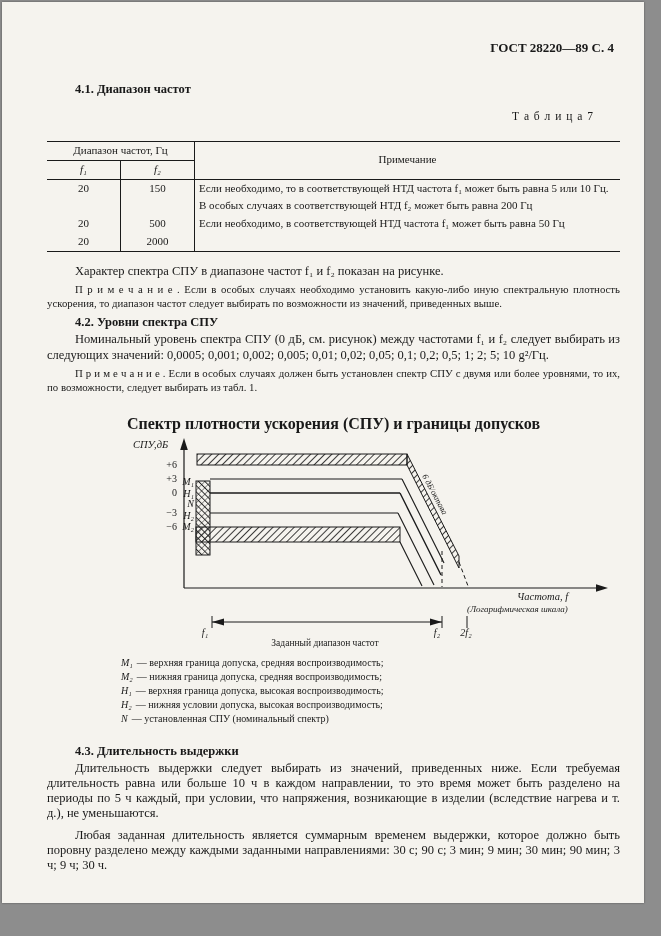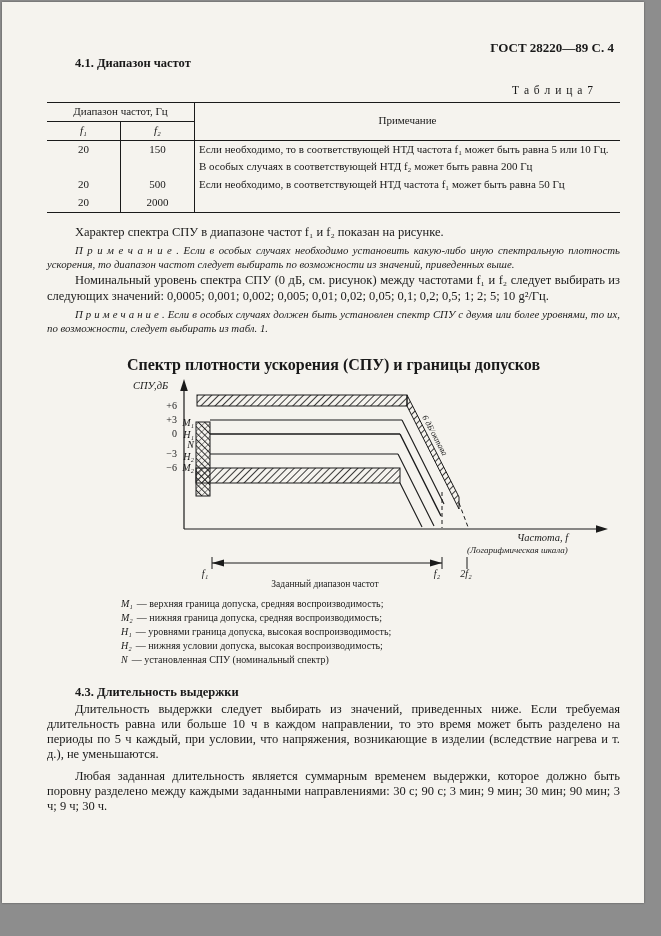--- a/index.html
+++ b/index.html
@@ -15,34 +15,34 @@
   .page {
     position:absolute; left:2px; top:2px;
     width:642px; height:901px;
     background:#f5f3ee;
     padding:38px 24px 0 45px;
     overflow:hidden;
     box-shadow:0 0 2px rgba(0,0,0,.4);
   }
   .hdr { font-size:13px; font-weight:bold; text-align:right; padding-right:6px; }
   .h-sec { font-weight:bold; font-size:12.5px; text-indent:28px; line-height:1.2; }
-  .mt-lg { }
+  .mt-lg { margin-top:26px; }
   .mt-md { margin-top:12px; }
   .mt-sm { margin-top:5px; }
   p.body { font-size:12.5px; line-height:1.22; text-align:justify; text-indent:28px; margin-top:2px; }
-  p.note { font-size:10.8px; line-height:1.28; text-align:justify; text-indent:28px; margin-top:4px;font-style:italic; }
+  p.note { font-size:10.8px; line-height:1.28; text-align:justify; text-indent:28px; margin-top:4px; }
   .tbl-caption { font-size:11.5px; text-align:right; padding-right:26px; margin-top:13px; letter-spacing:1px; }
   
   .tbl {
     display:grid;
     grid-template-columns:74px 74px 1fr;
     border-top:1.4px solid #1a1a1a;
     border-bottom:1.4px solid #1a1a1a;
     font-size:11px; line-height:1.25;
-    margin-top:6px;
+    margin-top:19px;
   }
   .tbl > div { padding:2px 4px; }
   .thc { text-align:center; }
   .b-r { border-right:1px solid #1a1a1a; }
   .b-b { border-bottom:1px solid #1a1a1a; }
   .group { grid-column:1/3; grid-row:1; padding-top:4px; }
   .noteh { grid-column:3; grid-row:1/3; display:flex; align-items:center; justify-content:center; }
   .sub1 { grid-column:1; grid-row:2; font-style:italic; }
   .sub2 { grid-column:2; grid-row:2; font-style:italic; }
   .td-num { text-align:center; padding-top:3px; }
@@ -93,20 +93,21 @@
 
     <div class="td-num b-r rowlast">20</div>
     <div class="td-num b-r rowlast">2000</div>
     <div class="td-note rowlast"></div>
   </div>
 
   <p class="body mt-md" style="margin-top:12px">Характер спектра СПУ в диапазоне частот f₁ и f₂ показан на рисунке.</p>
 
   <p class="note"><span class="note-label">П р и м е ч а н и е .</span> <span>Если в особых случаях необходимо установить какую-либо иную спектральную плотность ускорения, то диапазон частот следует выбирать по возможности из значений, приведенных выше.</span></p>
 
+  <div class="h-sec mt-sm">4.2. Уровни спектра СПУ</div>
   <p class="body">Номинальный уровень спектра СПУ (0 дБ, см. рисунок) между частотами f₁ и f₂ следует выбирать из следующих значений: 0,0005; 0,001; 0,002; 0,005; 0,01; 0,02; 0,05; 0,1; 0,2; 0,5; 1; 2; 5; 10 g²/Гц.</p>
   <p class="note"><span class="note-label">П р и м е ч а н и е .</span> <span>Если в особых случаях должен быть установлен спектр СПУ с двумя или более уровнями, то их, по возможности, следует выбирать из табл. 1.</span></p>
 
   <div class="fig-title">Спектр плотности ускорения (СПУ) и границы допусков</div>
 
   <div class="fig">
     <svg width="500" height="215" viewBox="0 0 500 215">
       <defs>
         <pattern id="hat" patternUnits="userSpaceOnUse" width="5" height="5" patternTransform="rotate(45)">
           <line x1="0" y1="0" x2="0" y2="5" stroke="#1a1a1a" stroke-width="1.7"></line>
@@ -170,21 +171,21 @@
       <text class="t-tick ital" x="88" y="201" text-anchor="middle">f₁</text>
       <text class="t-tick ital" x="320" y="201" text-anchor="middle">f₂</text>
       <text class="t-tick ital" x="349" y="201" text-anchor="middle">2f₂</text>
       <text class="t-range" x="208" y="211" text-anchor="middle">Заданный диапазон частот</text>
     </svg>
   </div>
 
   <div class="legend">
     <div><span class="sym">M₁</span><span>— верхняя граница допуска, средняя воспроизводимость;</span></div>
     <div><span class="sym">M₂</span><span>— нижняя граница допуска, средняя воспроизводимость;</span></div>
-    <div><span class="sym">H₁</span><span>— уровнями граница допуска, высокая воспроизводимость;</span></div>
+    <div><span class="sym">H₁</span><span>— верхняя граница допуска, высокая воспроизводимость;</span></div>
     <div><span class="sym">H₂</span><span>— нижняя условии допуска, высокая воспроизводимость;</span></div>
     <div><span class="sym">N</span><span>— установленная СПУ (номинальный спектр)</span></div>
   </div>
 
   <div class="h-sec" style="margin-top:18px">4.3. Длительность выдержки</div>
   <p class="body">Длительность выдержки следует  выбирать из значений, приведенных ниже. Если требуемая длительность равна или больше 10 ч в каждом направлении, то это время может быть разделено на периоды по 5 ч каждый, при условии, что напряжения, возникающие в изделии (вследствие нагрева и т. д.), не уменьшаются.</p>
   <p class="body" style="margin-top:6px">Любая заданная длительность является суммарным временем выдержки, которое должно быть поровну разделено между каждыми заданными направлениями: 30 с; 90 с; 3 мин; 9 мин; 30 мин; 90 мин; 3 ч; 9 ч; 30 ч.</p>
 
 </div>
 

